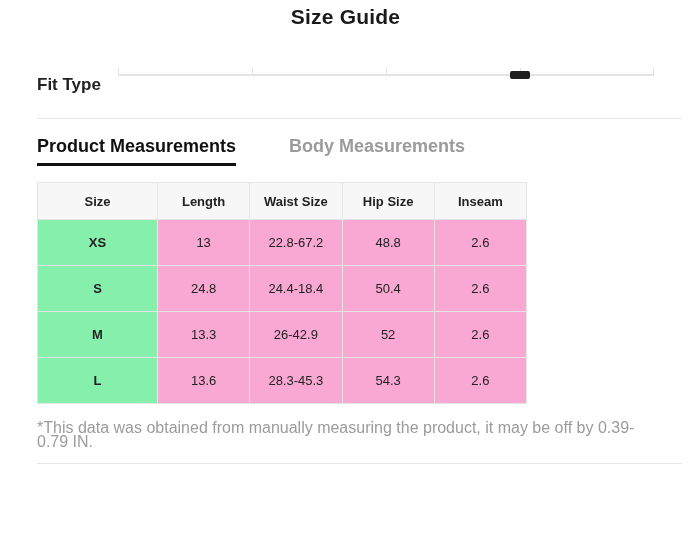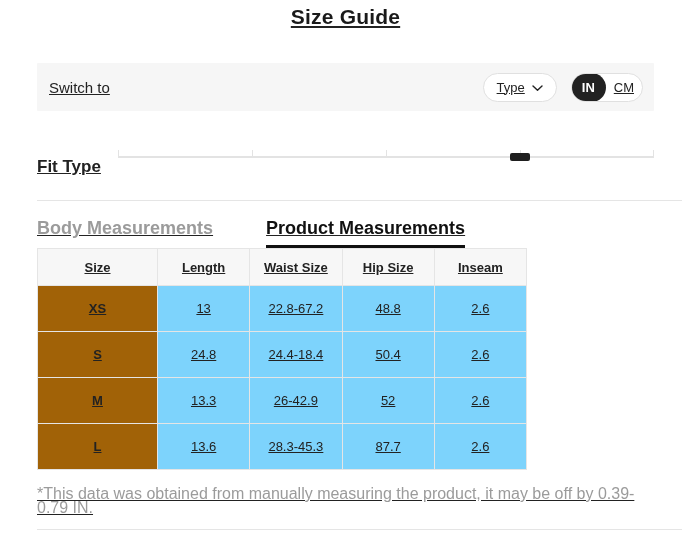--- a/index.html
+++ b/index.html
@@ -1,18 +1,18 @@
 <!DOCTYPE html>
 <html><head>
 <meta charset="utf-8">
 <style>
   * { margin: 0; padding: 0; box-sizing: border-box; }
   html, body { width: 689px; height: 537px; background: #fff; overflow: hidden; }
   body { font-family: "Liberation Sans", "DejaVu Sans", sans-serif; color: #222; }
-  .page { position: relative; width: 689px; height: 537px; padding: 0 35px 0 37px; text-decoration: underline; }
+  .page { position: relative; width: 689px; height: 537px; padding: 0 35px 0 37px; }
 
   .page-title {
     text-align: center; font-size: 21px; font-weight: bold; letter-spacing: .2px;
     padding-top: 5px; line-height: 24px; color: #1a1a1a;
   }
 
   
   .switch-bar {
     margin-top: 34px; height: 48px; background: #f6f6f6; border-radius: 1px;
     display: flex; align-items: center; padding: 0 11px 0 12px;
@@ -55,77 +55,60 @@
   .divider.d2 { margin-top: 14px; }
 
   
   .tabs { margin-top: 16px; display: flex; gap: 53px; }
   .tab { font-size: 18px; font-weight: bold; line-height: 22px; padding-bottom: 6px; cursor: pointer; }
   .tab.active { color: #111; border-bottom: 3px solid #111; }
   .tab.inactive { color: #9b9b9b; }
 
   
   table.size-table {
-    width: 490px; border-collapse: collapse; table-layout: fixed;
+    margin-top: 16px; width: 490px; border-collapse: collapse; table-layout: fixed;
   }
   .size-table th, .size-table td {
     border: 1px solid #e5e5e5; text-align: center; font-size: 13px; color: #222;
   }
   .size-table thead th { height: 37px; background: #f7f7f7; font-weight: bold; }
-  .size-table tbody td { height: 46px; font-weight: normal; background: #7dd3fc; }
-  .size-table tbody td.size-col { background: #a16207; font-weight: bold; }
+  .size-table tbody td { height: 46px; font-weight: normal; background: #f9a8d4; }
+  .size-table tbody td.size-col { background: #86efac; font-weight: bold; }
   .size-table col.c0 { width: 120px; }
 
   .footnote { margin-top: 17px; font-size: 16px; color: #9b9b9b; line-height: 14px; }
 </style>
 </head>
 <body>
 
 <div class="page">
 
   <div class="page-title">Size Guide</div>
 
-  <div class="switch-bar">
-    <span class="switch-label">Switch to</span>
-    <div class="switch-controls">
-      <div class="type-btn">
-        <span>Type</span>
-        <span class="chevron">
-          <svg width="11" height="7" viewBox="0 0 11 7">
-              <path d="M1 1l4.5 4.3L10 1" stroke="#222" stroke-width="1.4" fill="none" stroke-linecap="round" stroke-linejoin="round"></path>
-            </svg>
-        </span>
-      </div>
-      <div class="unit-toggle">
-        <div class="unit-opt selected">IN</div>
-        <div class="unit-opt">CM</div>
-      </div>
-    </div>
-  </div>
 
   <div class="fit-row">
     <div class="fit-label">Fit Type</div>
     <div class="fit-slider">
       <div class="fit-track">
         <div class="baseline"></div>
         <div class="tick" style="left:0"></div>
         <div class="tick" style="left:25%"></div>
         <div class="tick" style="left:50%"></div>
         <div class="tick" style="left:75%"></div>
         <div class="tick" style="right:0"></div>
         <div class="fit-marker" style="left: 75%;"></div>
       </div>
     </div>
   </div>
 
   <div class="divider d1"></div>
 
   <div class="tabs">
+    <div class="tab active">Product Measurements</div>
     <div class="tab inactive">Body Measurements</div>
-    <div class="tab active">Product Measurements</div>
   </div>
 
   <table class="size-table">
     <colgroup>
         <col class="c0">
         <col>
         <col>
         <col>
         <col>
       </colgroup>
@@ -157,21 +140,21 @@
         <td class="size-col">M</td>
         <td>13.3</td>
         <td>26-42.9</td>
         <td>52</td>
         <td>2.6</td>
       </tr>
       <tr>
         <td class="size-col">L</td>
         <td>13.6</td>
         <td>28.3-45.3</td>
-        <td>87.7</td>
+        <td>54.3</td>
         <td>2.6</td>
       </tr>
     </tbody>
   </table>
 
   <div class="footnote">*This data was obtained from manually measuring the product, it may be off by 0.39-0.79 IN.</div>
 
   <div class="divider d2"></div>
 
 </div>

